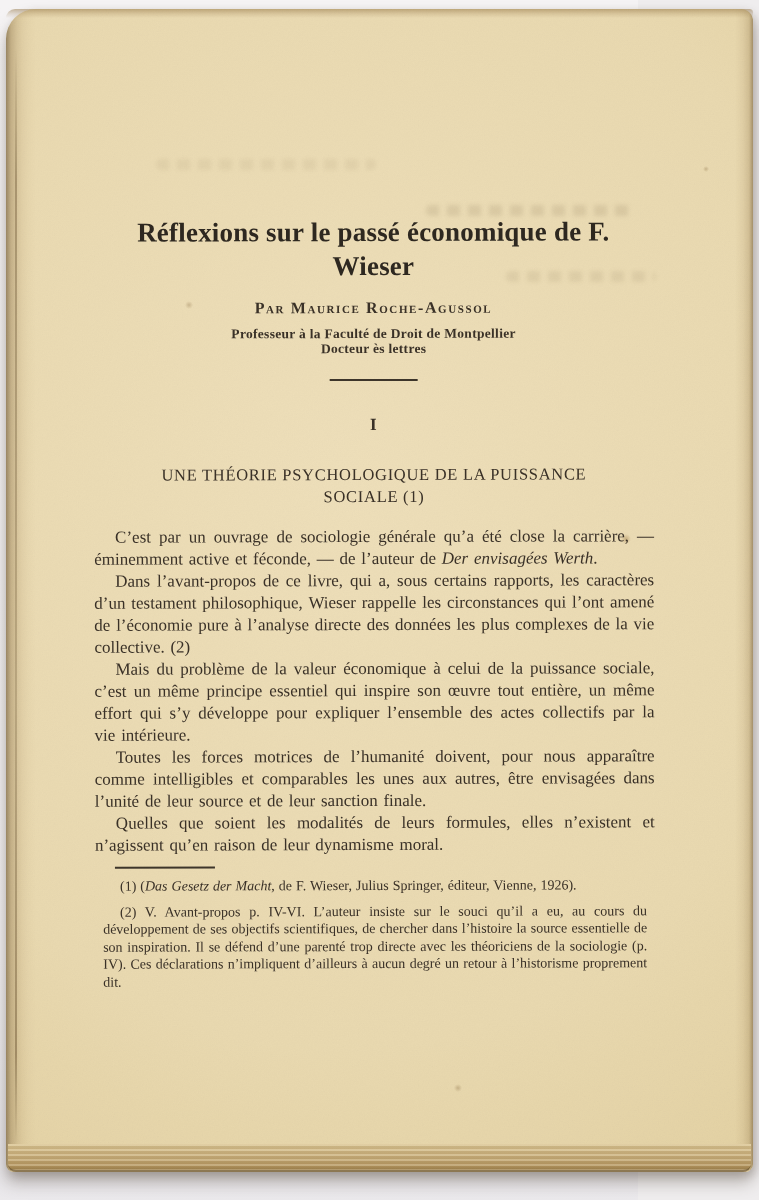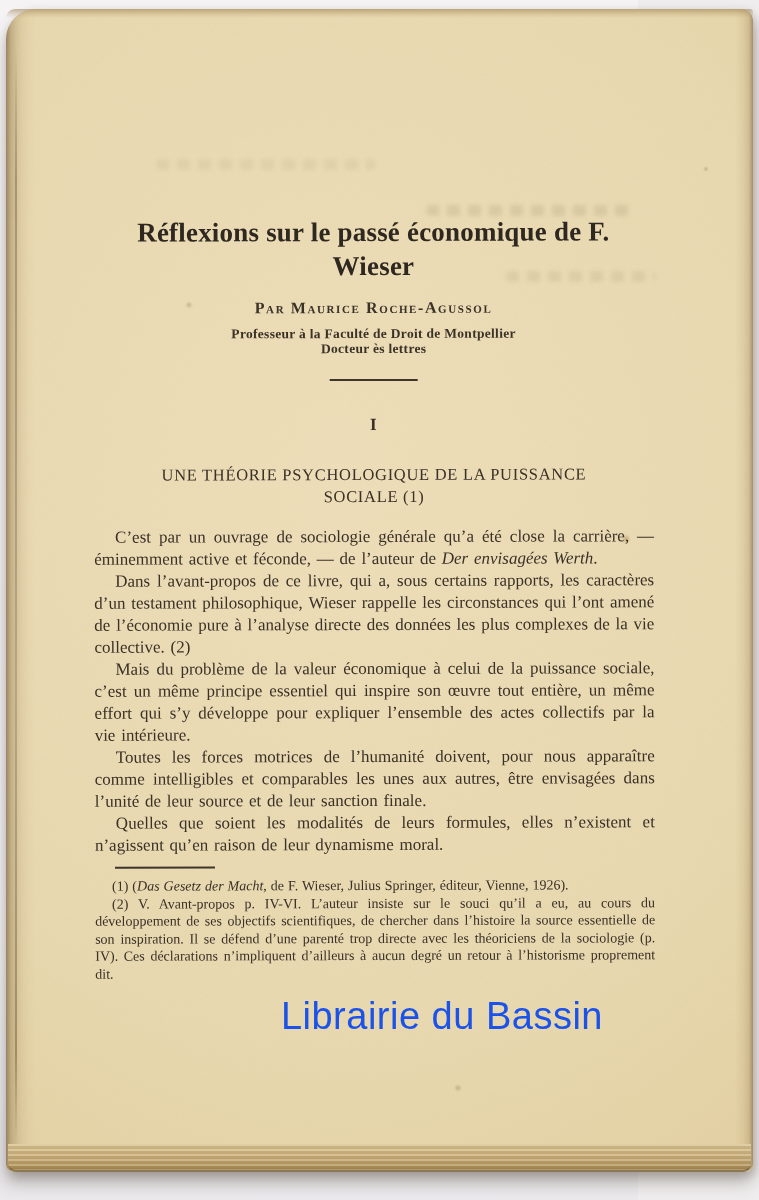--- a/index.html
+++ b/index.html
@@ -90,21 +90,21 @@
   .section-heading{
     margin:30px auto 0 auto;max-width:470px;text-align:center;
     font-size:16.5px;line-height:22px;letter-spacing:.7px;font-weight:400;
   }
   .body-text{margin-top:18px;font-size:17px;line-height:22px;text-align:justify;word-spacing:1.5px;}
   .body-text p{margin:0;text-indent:21px;}
   .fn-rule{
     margin:10px 0 0 20px;width:100px;height:2px;border:0;background:#3d352a;
   }
   .footnotes{margin-top:9px;font-size:14px;line-height:17.5px;text-align:justify;word-spacing:.5px;}
-  .footnotes p{margin:0;text-indent:17px;}
+  .footnotes p{margin:8px;text-indent:17px;}
   em{font-style:italic;}
   
   .watermark{
     position:absolute;right:35px;top:996px;
     font-family:"Liberation Sans","DejaVu Sans",sans-serif;
     font-size:38px;line-height:40px;font-weight:400;letter-spacing:.5px;
     white-space:nowrap;
   }
 </style>
 </head>
@@ -151,14 +151,13 @@
       <filter id="grain-f">
         <feTurbulence type="fractalNoise" baseFrequency="0.8" numOctaves="2" stitchTiles="stitch"></feTurbulence>
         <feColorMatrix type="saturate" values="0"></feColorMatrix>
       </filter>
       <rect width="747" height="1163" filter="url(#grain-f)"></rect>
     </svg>
 
     <div class="page-bottom-edge"></div>
   </div>
 
-  <div class="watermark" style="color: rgb(27, 82, 233);">Librairie du Bassin</div>
 </div>
 
 </body></html>

